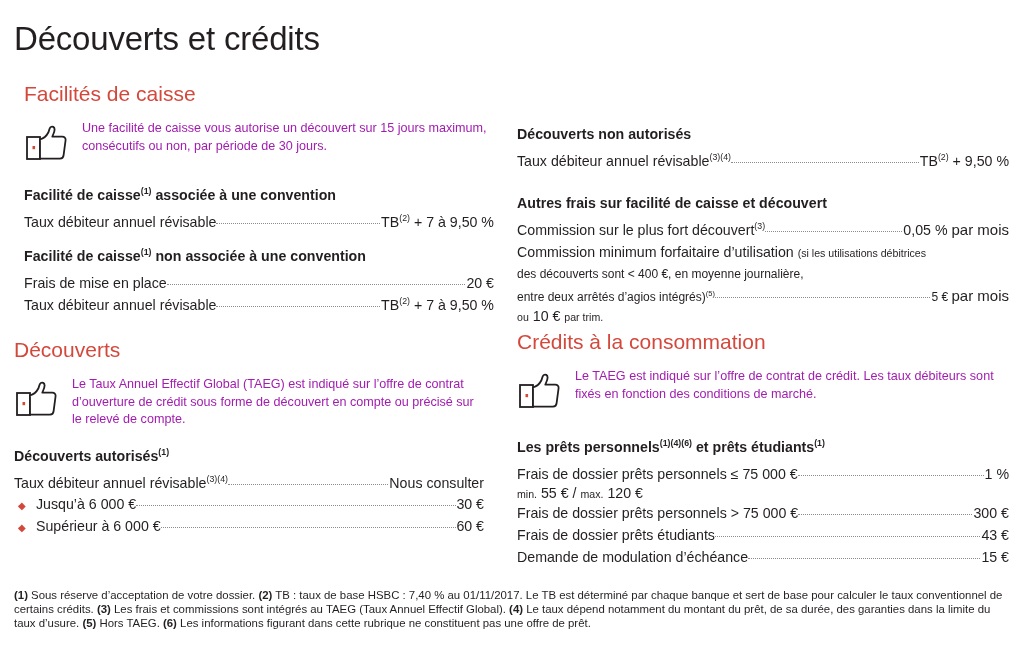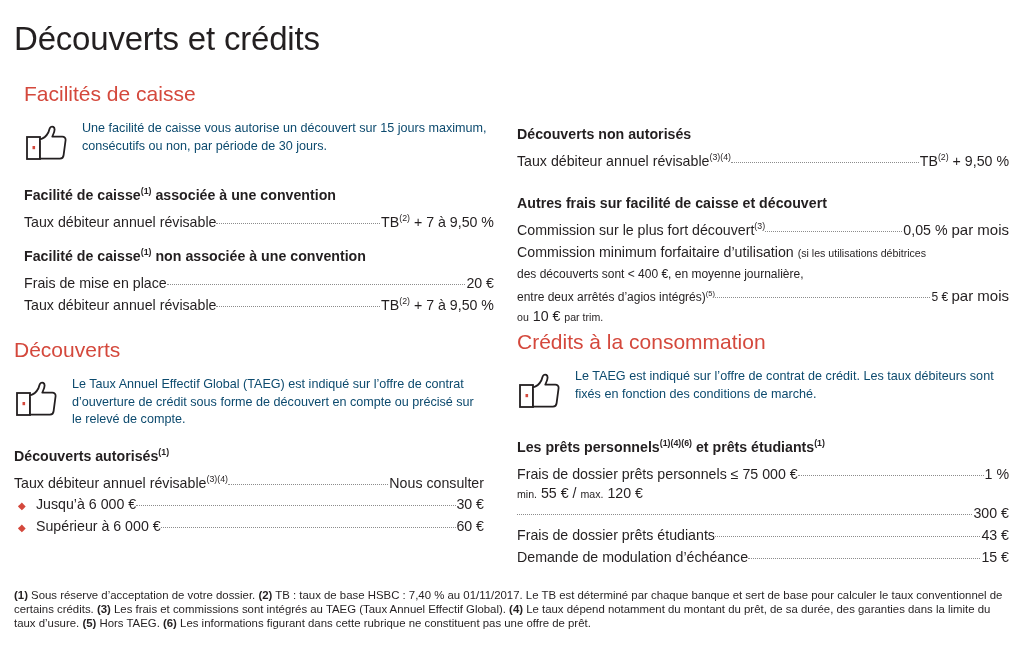--- a/index.html
+++ b/index.html
@@ -48,21 +48,21 @@
   .intro {
     display: flex;
     align-items: flex-start;
     gap: 12px;
     margin-bottom: 18px;
   }
   .thumb-icon { flex: 0 0 auto; width: 46px; padding-top: 2px; }
   .intro-text {
     font-size: 12.6px;
     line-height: 17.5px;
-    color: #0c4a6e;
+    color: #a21caf;
   }
 
   
   .sub-head {
     font-size: 14.2px;
     font-weight: bold;
     color: #231f20;
     margin: 0 0 7px 0;
     line-height: 18px;
   }
@@ -305,20 +305,21 @@
 
     <div class="sub-right">
       <span class="u">min.</span>
       <span>55 €</span>
       <span>/</span>
       <span class="u">max.</span>
       <span>120 €</span>
     </div>
 
     <div class="row">
+      <span class="lbl">Frais de dossier prêts personnels &gt; 75 000 €</span>
       <span class="dots"></span>
       <span class="val">300 €</span>
     </div>
 
     <div class="row">
       <span class="lbl">Frais de dossier prêts étudiants</span>
       <span class="dots"></span>
       <span class="val">43 €</span>
     </div>
 

